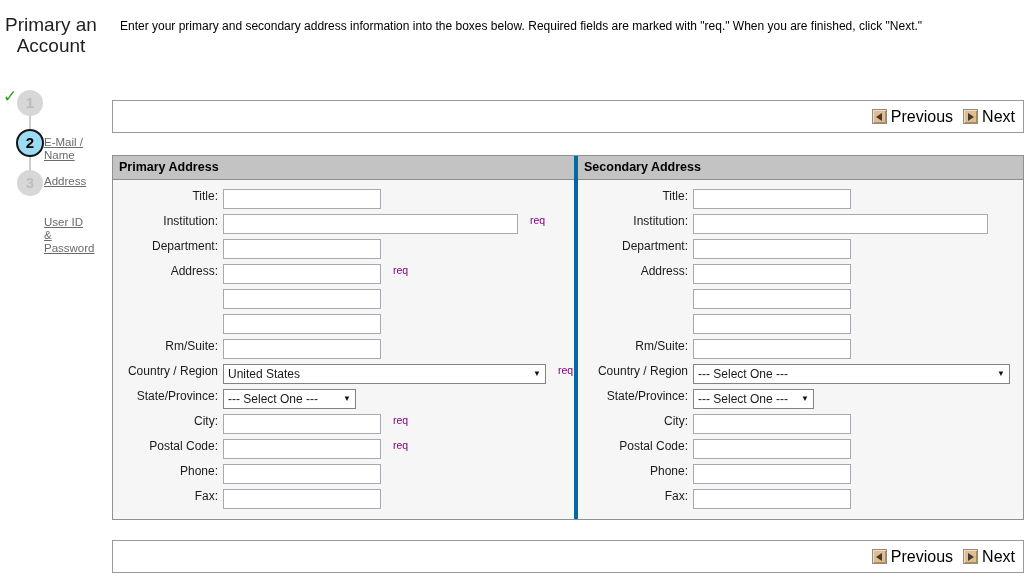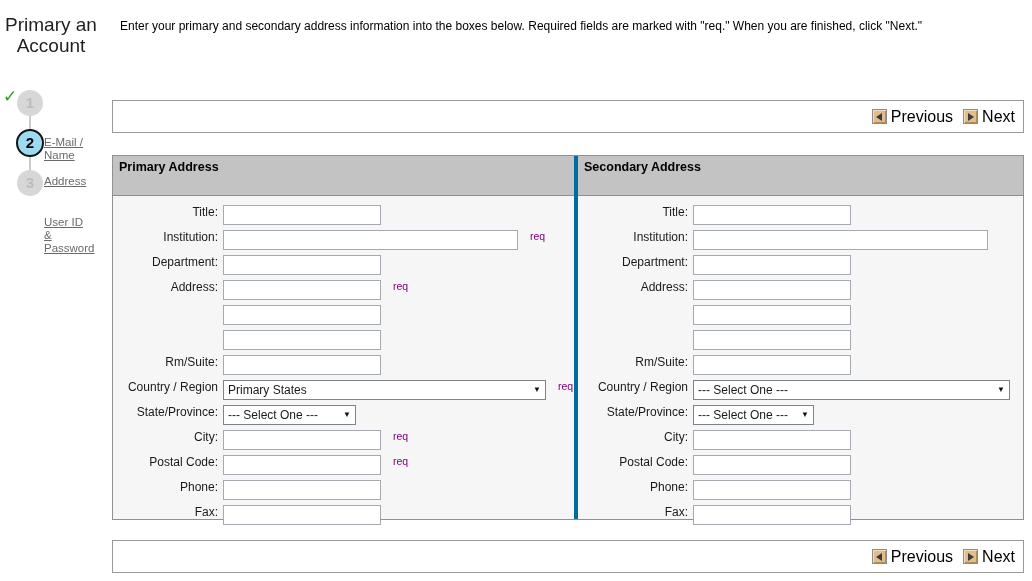--- a/index.html
+++ b/index.html
@@ -73,21 +73,21 @@
   .tri-right { border-left:6px solid #3a3a3a; margin-left:1px; }
 
   
   #address-table {
     position:absolute; left:112px; top:155px; width:912px; height:365px;
     border:1px solid #919191; display:flex; background:#f6f6f6;
   }
   .col { width:461px; }
   .col-right { width:449px; border-left:4px solid #0369a1; }
   .col-header {
-    height:40px; background:var(--header-bar,#c3c3c3);
+    height:24px; background:var(--header-bar,#c3c3c3);
     border-bottom:1px solid #8e8e8e;
     font-weight:bold; font-size:12.5px; color:#000;
     padding:4px 0 0 6px;
   }
   .col-body { padding:9px 0 0 4px; }
   .form-row { display:flex; align-items:flex-start; height:20px; margin-bottom:5px; }
   .field-label {
     width:106px; padding-right:5px; text-align:right;
     font-size:12px; color:#1a1a1a; flex:none;
   }
@@ -181,21 +181,21 @@
           <label class="field-label"></label>
           <input type="text" class="text-input sz-std" style="">
         </div>
         <div class="form-row">
           <label class="field-label">Rm/Suite:</label>
           <input type="text" class="text-input sz-std" style="">
         </div>
         <div class="form-row">
           <label class="field-label">Country / Region</label>
           <div class="select-box sz-cwide">
-            <span class="select-value">Primary States</span>
+            <span class="select-value">United States</span>
             <span class="select-arrow">▼</span>
           </div>
           <span class="req-marker">req</span>
         </div>
         <div class="form-row">
           <label class="field-label">State/Province:</label>
           <div class="select-box sz-snarrow">
             <span class="select-value">--- Select One ---</span>
             <span class="select-arrow">▼</span>
           </div>

